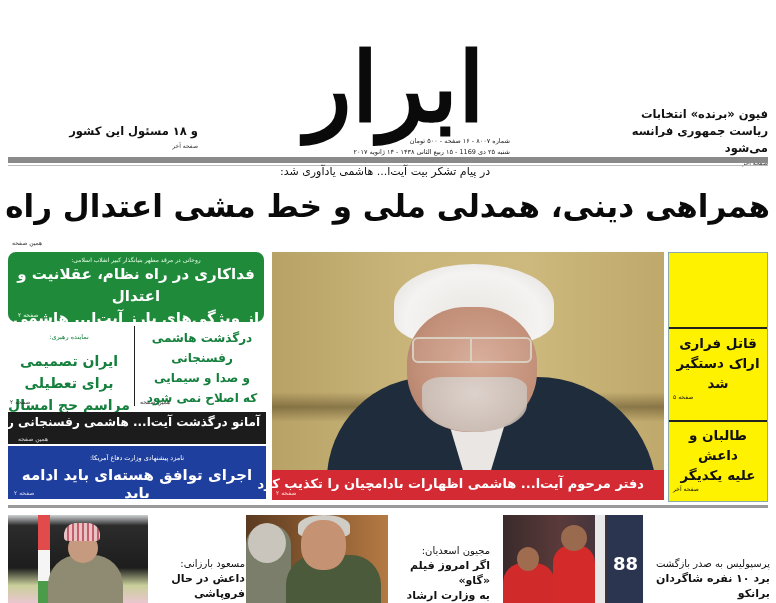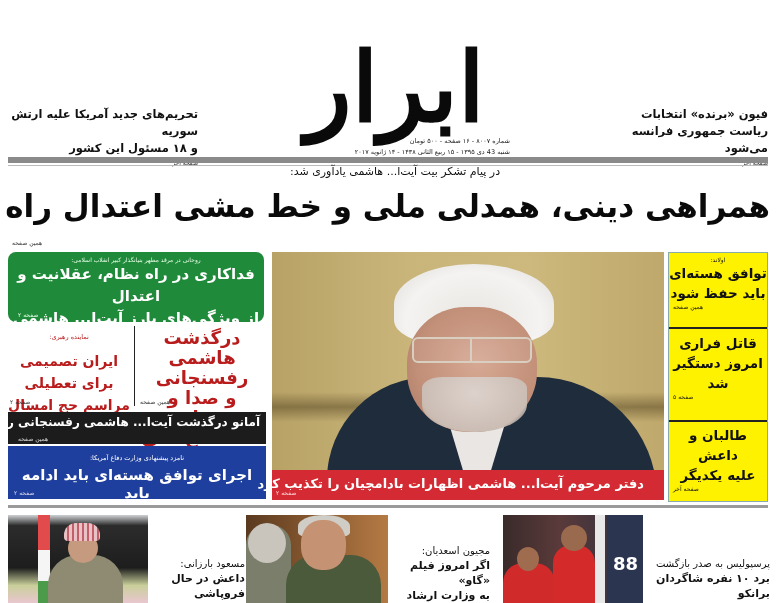--- a/index.html
+++ b/index.html
@@ -10,31 +10,31 @@
   
   .masthead-logo { left: 300px; top: 18px; width: 190px; height: 118px; display:flex; align-items:flex-end; justify-content:center; }
   .masthead-logo span { font-family: "DejaVu Serif", serif; font-weight: bold; font-size: 96px; line-height: 1; color: #0a0a0a; letter-spacing: 6px; }
   .issue-line { left: 280px; width: 230px; font-size: 6.5px; color: #222; text-align: right; white-space: nowrap; }
   .side-teaser { font-size: 11.5px; font-weight: bold; line-height: 17px; text-align: right; color: #111; }
   .side-teaser .ref { font-size: 6px; font-weight: normal; color: #333; display: block; line-height: 9px; margin-top: 1px; }
 
   .rule-thick { left: 8px; width: 760px; height: 6px; background: #8a8a8a; }
   .rule-thin { left: 8px; width: 760px; height: 1px; background: #bbb; }
 
-  .kicker-top { left: 280px; width: 230px; top: 165px; font-size: 11px; text-align: center; color: #111; }
+  .kicker-top { left: 280px; width: 230px; top: 165px; font-size: 11px; text-align: left; color: #111; }
   .main-headline { left: 6px; width: 764px; top: 188px; font-size: 31px; font-weight: bold; text-align: center; white-space: nowrap; letter-spacing: -0.5px; color: #0a0a0a; }
   .main-ref { left: 12px; top: 239px; font-size: 6px; color: #333; }
 
   
   .green-box { left: 8px; top: 252px; width: 256px; height: 70px; background: #1f8a3a; border-radius: 8px; color: #fff; text-align: center; }
   .green-box .kick { font-size: 6px; margin-top: 4px; color: #e8ffe8; }
   .green-box .h { font-size: 15px; font-weight: bold; line-height: 22px; }
   .green-box .ref { position:absolute; left: 10px; bottom: 4px; font-size: 6px; color: #e8ffe8; }
 
-  .mid-story { font-weight: bold; text-align: center; color: #b91c1c; }
+  .mid-story { font-weight: bold; text-align: center; color: #15803d; }
   .mid-story .kick { font-size: 6.5px; font-weight: normal; display:block; margin-bottom: 2px; }
   .vdivider { left: 134px; top: 326px; width: 1px; height: 80px; background: #222; }
   .small-ref { font-size: 6px; color: #333; font-weight: normal; }
 
   .black-bar { left: 8px; top: 412px; width: 258px; height: 32px; background: #1c1c1c; color: #fff; }
   .black-bar .h { position:absolute; right: 6px; top: 3px; font-size: 12px; font-weight: bold; white-space: nowrap; }
   .black-bar .ref { position:absolute; left: 10px; bottom: 2px; font-size: 6px; color: #ddd; }
 
   .blue-box { left: 8px; top: 446px; width: 258px; height: 53px; background: #1f3f9e; color: #fff; text-align: center; }
   .blue-box .kick { font-size: 6.5px; margin-top: 8px; }
@@ -94,24 +94,24 @@
   .thumb-text .kick { font-size: 10px; display:block; margin-bottom: 2px; }
   .thumb-text .h { font-size: 11px; font-weight: bold; line-height: 15px; display:block; }
 </style>
 </head>
 <body>
 
 <div class="abs masthead-logo">
   <span>ابرار</span>
 </div>
 <div class="abs issue-line" style="top:137px;">شماره ۸۰۰۷ - ۱۶ صفحه - ۵۰۰ تومان</div>
-<div class="abs issue-line" style="top:148px;">شنبه 43 دی ۱۳۹۵ - ۱۵ ربیع الثانی ۱۴۳۸ - ۱۴ ژانویه ۲۰۱۷</div>
+<div class="abs issue-line" style="top:148px;">شنبه ۲۵ دی 1169 - ۱۵ ربیع الثانی ۱۴۳۸ - ۱۴ ژانویه ۲۰۱۷</div>
 
 <div class="abs side-teaser" style="left:8px; top:106px; width:190px;">
-  <span>تحریم‌های جدید آمریکا علیه ارتش سوریه</span><br>
+  <br>
   <span>و ۱۸ مسئول این کشور</span>
   <span class="ref">صفحه آخر</span>
 </div>
 
 <div class="abs side-teaser" style="right:8px; top:106px; width:170px;">
   <span>فیون «برنده» انتخابات</span><br>
   <span>ریاست جمهوری فرانسه می‌شود</span>
   <span class="ref">صفحه آخر</span>
 </div>
 
@@ -122,21 +122,21 @@
 <div class="abs main-headline">همراهی دینی، همدلی ملی و خط مشی اعتدال راه عبور از گردنه‌های سخت</div>
 <div class="abs main-ref">همین صفحه</div>
 
 <div class="abs green-box">
   <div class="kick">روحانی در مرقد مطهر بنیانگذار کبیر انقلاب اسلامی:</div>
   <div class="h">فداکاری در راه نظام، عقلانیت و اعتدال</div>
   <div class="h">از ویژگی‌های بارز آیت‌ا... هاشمی بود</div>
   <div class="ref">صفحه ۲</div>
 </div>
 
-<div class="abs mid-story" style="left:138px; top:328px; width:128px; font-size:18px; line-height:20px;">
+<div class="abs mid-story" style="left:138px; top:328px; width:128px; font-size:12px; line-height:20px;">
   <span>درگذشت هاشمی رفسنجانی</span><br>
   <span>و صدا و سیمایی</span><br>
   <span>که اصلاح نمی شود</span>
 </div>
 <div class="abs small-ref" style="left:140px; top:398px;">همین صفحه</div>
 <div class="abs vdivider"></div>
 <div class="abs mid-story" style="left:6px; top:326px; width:126px; font-size:14px; line-height:22px;">
   <span class="kick">نماینده رهبری:</span>
   <span>ایران تصمیمی برای تعطیلی</span><br>
   <span>مراسم حج امسال ندارد</span>
@@ -162,30 +162,24 @@
   <div class="abs face"></div>
   <div class="abs beard"></div>
   <div class="abs glasses"></div>
 </div>
 <div class="abs red-bar">
   <div class="h">دفتر مرحوم آیت‌ا... هاشمی اظهارات بادامچیان را تکذیب کرد</div>
   <div class="ref">صفحه ۲</div>
 </div>
 
 <div class="abs yellow-col">
-  <div class="y-item" style="top:0;">
-    <span class="kick">اولاند:</span>
-    <span class="h">توافق هسته‌ای</span>
-    <span class="h">باید حفظ شود</span>
-    <span class="ref">همین صفحه</span>
-  </div>
   <div class="y-sep" style="top:74px;"></div>
   <div class="y-item" style="top:80px;">
     <span class="h">قاتل فراری</span>
-    <span class="h">امروز دستگیر شد</span>
+    <span class="h">اراک دستگیر شد</span>
     <span class="ref">صفحه ۵</span>
   </div>
   <div class="y-sep" style="top:167px;"></div>
   <div class="y-item" style="top:172px;">
     <span class="h">طالبان و داعش</span>
     <span class="h">علیه یکدیگر</span>
     <span class="ref">صفحه آخر</span>
   </div>
 </div>
 

